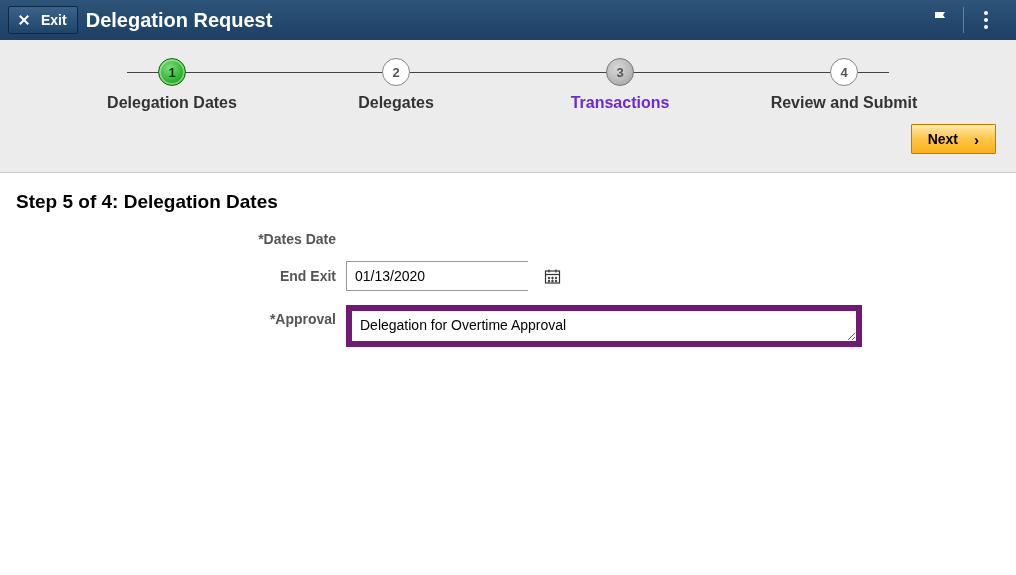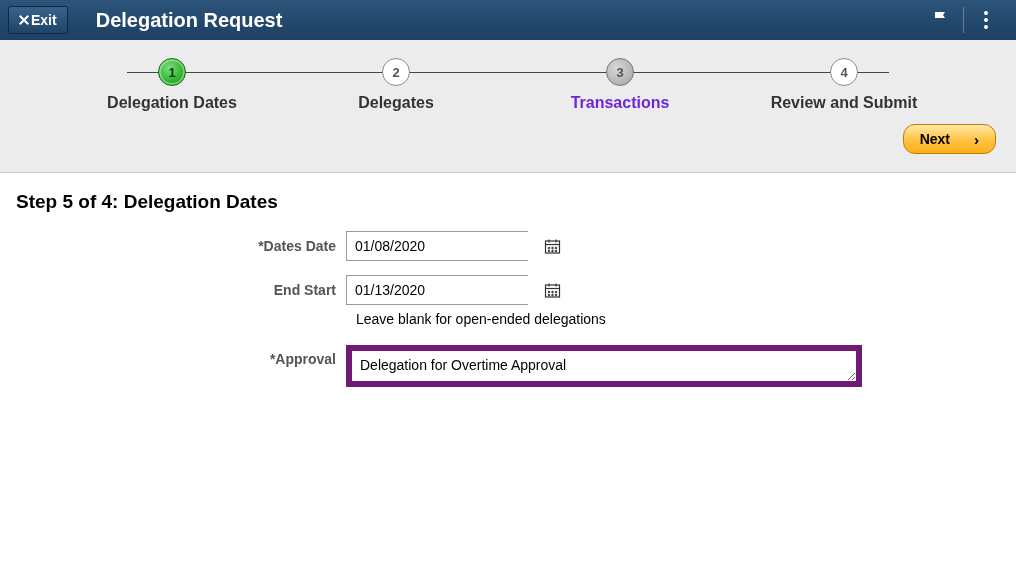--- a/index.html
+++ b/index.html
@@ -23,21 +23,21 @@
     padding: 0 8px;
   }
   .exit-btn {
     background: linear-gradient(to bottom, #3a638c 0%, #1f4468 100%);
     border: 1px solid #0d2a45;
     color: #fff;
     height: 28px;
     padding: 0 10px;
     display: inline-flex;
     align-items: center;
-    gap: 2px;
+    gap: 12px;
     cursor: pointer;
     border-radius: 2px;
     font-size: 14px;
     font-weight: bold;
   }
   .exit-btn .x-icon {
     display:inline-block;
     width:10px; height:10px;
     position:relative;
   }
@@ -48,21 +48,21 @@
     left:4px; top:-1px;
     width:2px; height:12px;
     background:#fff;
   }
   .exit-btn .x-icon::before{ transform:rotate(45deg);}
   .exit-btn .x-icon::after{ transform:rotate(-45deg);}
 
   .page-title {
     font-size: 20px;
     font-weight: bold;
-    margin-left: 28px;
+    margin-left: 8px;
   }
   .header-spacer { flex: 1; }
   .header-icons {
     display: flex;
     align-items: center;
     height: 100%;
     gap: 0;
   }
   .header-icon-btn {
     width: 44px;
@@ -156,23 +156,23 @@
   }
   .next-btn {
     background: linear-gradient(to bottom, #ffe9a8 0%, #ffc548 50%, #ffb018 100%);
     border:1px solid #c07a00;
     color:#000;
     font-weight:bold;
     height:30px;
     padding:0 16px;
     display:inline-flex;
     align-items:center;
-    gap:24px;
+    gap:16px;
     cursor:pointer;
-    border-radius:12px;
+    border-radius:1px;
     font-size:14px;
   }
   .next-btn .chev {
     font-weight:bold;
     font-size:15px;
   }
 
   
   .content {
     padding: 18px 16px;
@@ -300,59 +300,41 @@
       <span class="chev">›</span>
     </button>
   </div>
 </div>
 
 <div class="content">
   <h2>Step 5 of 4: Delegation Dates</h2>
 
   <div class="form-row">
     <div class="form-label">*Dates Date</div>
-    <div class="date-input">
-      <input type="text" value="01/08/2020" style="">
-      <div class="cal-btn">
-        <svg class="cal-svg" width="17" height="17" viewBox="0 0 17 17">
-          <rect x="1.5" y="3" width="14" height="12" stroke-width="1.2"></rect>
-          <line x1="1.5" y1="6.5" x2="15.5" y2="6.5" stroke-width="1.2"></line>
-          <line x1="5" y1="1.5" x2="5" y2="4.5" stroke-width="1.2"></line>
-          <line x1="12" y1="1.5" x2="12" y2="4.5" stroke-width="1.2"></line>
-          <circle cx="5" cy="10" r="0.8" fill="#333"></circle>
-            <circle cx="8.5" cy="10" r="0.8" fill="#333"></circle>
-            <circle cx="12" cy="10" r="0.8" fill="#333"></circle>
-          <circle cx="5" cy="13" r="0.8" fill="#333"></circle>
-            <circle cx="8.5" cy="13" r="0.8" fill="#333"></circle>
-            <circle cx="12" cy="13" r="0.8" fill="#333"></circle>
-        </svg>
-      </div>
-    </div>
   </div>
 
   <div class="form-row">
-    <div class="form-label">End Start</div>
+    <div class="form-label">End Exit</div>
     <div class="date-input">
       <input type="text" value="01/13/2020" style="">
       <div class="cal-btn">
         <svg class="cal-svg" width="17" height="17" viewBox="0 0 17 17">
           <rect x="1.5" y="3" width="14" height="12" stroke-width="1.2"></rect>
           <line x1="1.5" y1="6.5" x2="15.5" y2="6.5" stroke-width="1.2"></line>
           <line x1="5" y1="1.5" x2="5" y2="4.5" stroke-width="1.2"></line>
           <line x1="12" y1="1.5" x2="12" y2="4.5" stroke-width="1.2"></line>
           <circle cx="5" cy="10" r="0.8" fill="#333"></circle>
             <circle cx="8.5" cy="10" r="0.8" fill="#333"></circle>
             <circle cx="12" cy="10" r="0.8" fill="#333"></circle>
           <circle cx="5" cy="13" r="0.8" fill="#333"></circle>
             <circle cx="8.5" cy="13" r="0.8" fill="#333"></circle>
             <circle cx="12" cy="13" r="0.8" fill="#333"></circle>
         </svg>
       </div>
     </div>
   </div>
 
-  <div class="hint">Leave blank for open-ended delegations</div>
 
   <div class="form-row align-top">
     <div class="form-label" style="padding-top:6px;">*Approval</div>
     <textarea class="comment-box" style="">Delegation for Overtime Approval</textarea>
   </div>
 </div>
 
 </body></html>

